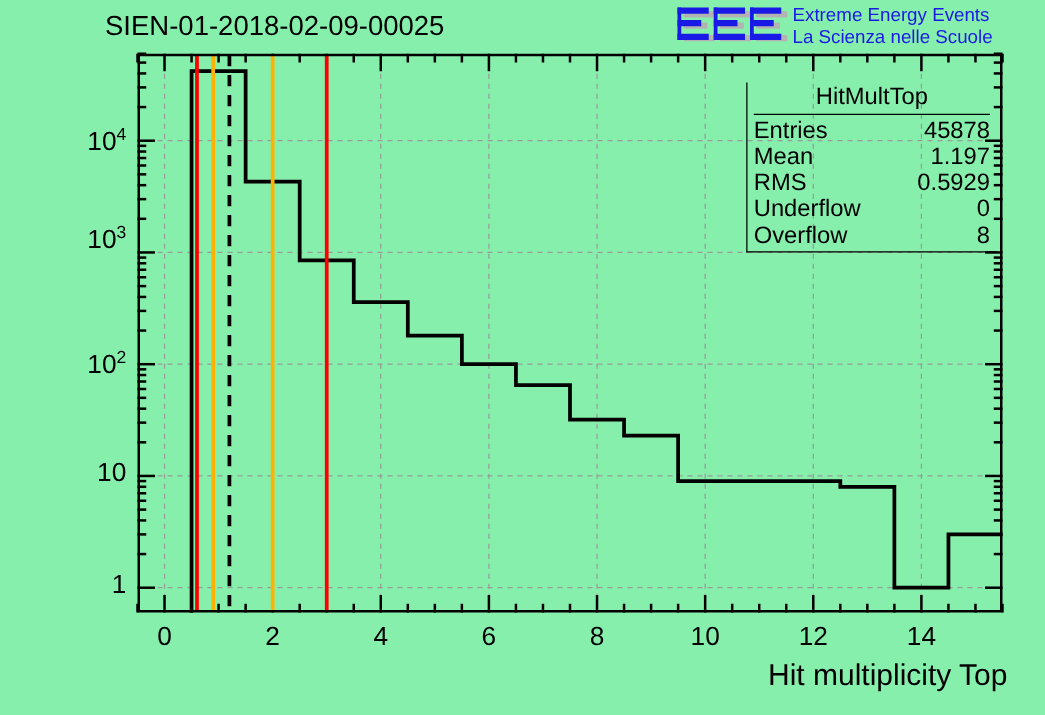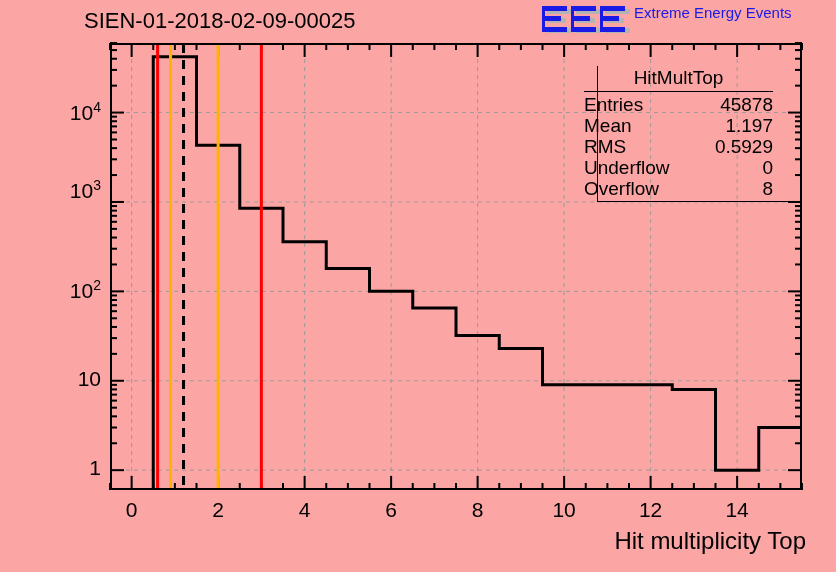--- a/index.html
+++ b/index.html
@@ -1,19 +1,19 @@
 <!DOCTYPE html>
 <html><head>
 <meta charset="utf-8">
 <title>HitMultTop</title>
 <style>
   html,body{margin:0;padding:0;background:#ffffff;}
   body{width:836px;height:572px;overflow:hidden;
        font-family:"Liberation Sans","DejaVu Sans",sans-serif;color:#000;}
-  #root{position:relative;width:836px;height:572px;background:#fca5a5;}
+  #root{position:relative;width:836px;height:572px;background:#86efac;}
 
   
   .title{position:absolute;left:84px;top:8px;font-size:22px;letter-spacing:0px;
          white-space:nowrap;}
   .logo-wrap{position:absolute;left:540px;top:2px;width:292px;height:40px;}
   .logo-eee{position:absolute;left:0px;top:1px;width:90px;height:34px;}
   .logo-text{position:absolute;left:94px;top:2px;color:#1a1ae6;font-size:15px;
              line-height:17px;white-space:nowrap;}
   .logo-text div{white-space:nowrap;}
 
@@ -25,21 +25,21 @@
   
   .ylab{position:absolute;text-align:right;font-size:21px;white-space:nowrap;}
   .xlab{position:absolute;text-align:center;font-size:21px;white-space:nowrap;}
   .sup{font-size:14px;vertical-align:super;}
   .xaxis-title{position:absolute;right:30px;top:527px;font-size:24px;white-space:nowrap;}
 
   
   .stats{position:absolute;left:597px;top:66px;width:201px;height:136px;
          background:transparent;box-sizing:border-box;
          border:1px solid #000;border-top:none;border-right:none;}
-  .stats-inner{position:absolute;left:578px;top:66px;width:201px;height:136px;
+  .stats-inner{position:absolute;left:597px;top:66px;width:201px;height:136px;
                box-sizing:border-box;}
   .stats-title{position:absolute;left:0;top:0;width:100%;text-align:center;
                font-size:19px;height:25px;line-height:24px;}
   .stats-rule{position:absolute;left:6px;top:25px;width:189px;height:1px;background:#000;}
   .stats-row{position:absolute;left:6px;width:189px;height:22px;font-size:19px;
              line-height:22px;}
   .stats-row .k{position:absolute;left:0;}
   .stats-row .v{position:absolute;right:0;}
 </style>
 </head>
@@ -72,20 +72,21 @@
         <rect x="31" y="13" width="19" height="5"></rect>
         <rect x="31" y="24" width="25" height="5"></rect>
         <rect x="60" y="3" width="3" height="26"></rect>
         <rect x="60" y="3" width="25" height="5"></rect>
         <rect x="60" y="13" width="19" height="5"></rect>
         <rect x="60" y="24" width="25" height="5"></rect>
       </g>
     </svg>
     <div class="logo-text">
       <div>Extreme Energy Events</div>
+      <div>La Scienza nelle Scuole</div>
     </div>
   </div>
 
   <svg class="plot-svg" id="plot">
       <line x1="110" y1="470.16672178429775" x2="802" y2="470.16672178429775" stroke="#9a9a9a" stroke-width="1" stroke-dasharray="4,4"></line>
       <line x1="110" y1="380.7667217842977" x2="802" y2="380.7667217842977" stroke="#9a9a9a" stroke-width="1" stroke-dasharray="4,4"></line>
       <line x1="110" y1="291.36672178429774" x2="802" y2="291.36672178429774" stroke="#9a9a9a" stroke-width="1" stroke-dasharray="4,4"></line>
       <line x1="110" y1="201.96672178429776" x2="802" y2="201.96672178429776" stroke="#9a9a9a" stroke-width="1" stroke-dasharray="4,4"></line>
       <line x1="110" y1="112.56672178429778" x2="802" y2="112.56672178429778" stroke="#9a9a9a" stroke-width="1" stroke-dasharray="4,4"></line>
       <line x1="131.625" y1="43" x2="131.625" y2="490" stroke="#9a9a9a" stroke-width="1" stroke-dasharray="4,4"></line>

